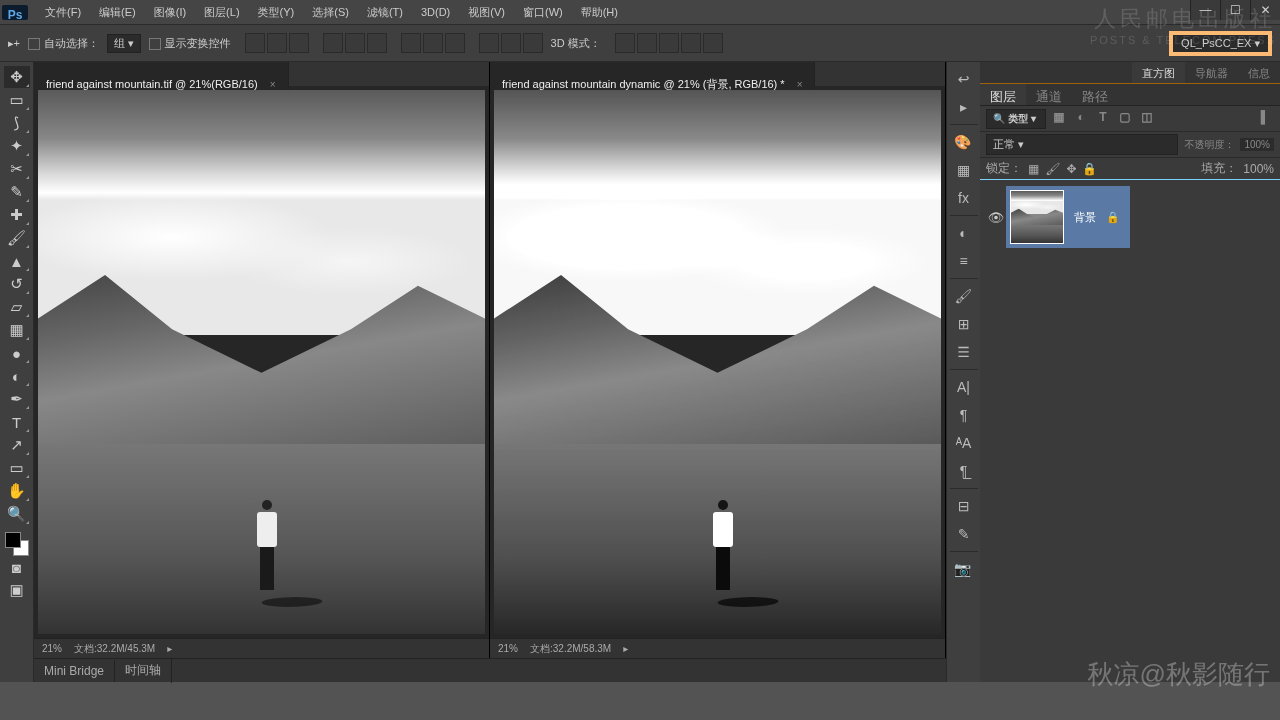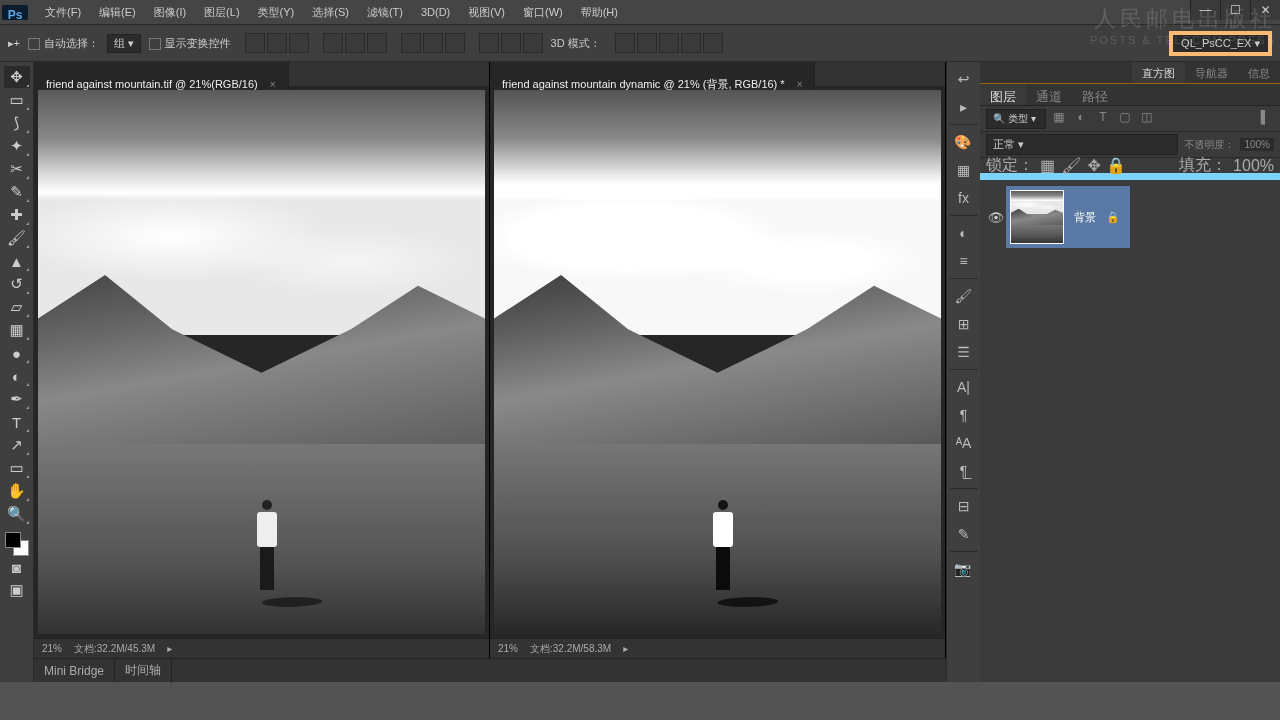--- a/index.html
+++ b/index.html
@@ -45,28 +45,28 @@
 .right-strip { width:34px; background:#3f3f3f; display:flex; flex-direction:column; align-items:center; padding-top:6px; gap:6px; border-left:1px solid #2a2a2a;}
 .right-strip .ri { width:24px; height:22px; color:#bbb; text-align:center; line-height:22px; font-size:14px; }
 .right-strip .sep { width:28px; height:1px; background:#2a2a2a; }
 .panels { width:300px; background:#3a3a3a; display:flex; flex-direction:column; }
 .panel-tabs { height:22px; background:#333; display:flex; border-bottom:1px solid #a16207;justify-content:flex-end; }
 .panel-tabs span { padding:4px 10px; color:#888; font-size:11px; }
 .panel-tabs span.active { background:#3a3a3a; color:#ddd; }
 .panel-sub { height:22px; background:#333; display:flex; border-bottom:1px solid #222; }
 .panel-sub span { padding:4px 10px; color:#888; font-size:13px; }
 .panel-sub span.active { background:#3a3a3a; color:#ddd; }
-.filter-row { height:26px; display:flex; align-items:center; padding:0 6px; gap:4px; border-bottom:1px solid #2a2a2a; }
+.filter-row { height:26px; display:flex; align-items:center; padding:0 6px; gap:4px; border-bottom:1px solid #2a2a2a;font-weight:bold; }
 .filter-row .srch { background:#2b2b2b; border:1px solid #222; padding:2px 6px; font-size:10px; flex:0 0 60px; }
 .filter-row .fi { width:18px; height:18px; color:#888; text-align:center; font-size:12px; }
 .blend-row { height:26px; display:flex; align-items:center; padding:0 6px; gap:6px; border-bottom:1px solid #2a2a2a; }
 .blend-row .sel { background:#2b2b2b; border:1px solid #222; padding:2px 6px; flex:1; font-size:11px; }
 .blend-row .lbl { color:#888; font-size:10px; }
 .blend-row .val { background:#2b2b2b; padding:1px 4px; font-size:10px; color:#888; }
-.lock-row { height:22px; display:flex; align-items:center; padding:0 6px; gap:6px; font-size:16px; color:#aaa; border-bottom:7px solid #7dd3fc;}
+.lock-row { height:22px; display:flex; align-items:center; padding:0 6px; gap:6px; font-size:12px; color:#aaa; border-bottom:1px solid #7dd3fc;}
 .layers { flex:1; background:#3a3a3a; padding:6px; }
 .layer { display:flex; align-items:center; background:#5a7aa5; padding:4px; gap:10px; }
 .layer-row { display:flex; align-items:center; }
 .layer-row .eye { width:20px; text-align:center; color:#ccc; font-size:13px;}
 .layer .thumb { width:54px; height:54px; background:#888; border:1px solid #fff; position:relative; overflow:hidden; }
 .layer .name { color:#fff; flex:1; }
 .layer .lock { color:#ddd; font-size:11px; margin-right:6px; }
 .bottombar { height:24px; background:#333; display:flex; align-items:center; border-top:1px solid #222; }
 .bottombar .btab { padding:4px 10px; color:#aaa; font-size:12px; border-right:1px solid #222; }
 .watermark1 { position:absolute; top:4px; right:4px; color:rgba(255,255,255,0.15); font-size:22px; font-weight:normal; text-align:right; pointer-events:none; letter-spacing:4px;}
@@ -304,13 +304,14 @@
       </div>
     </div>
   </div>
 </div>
 
 <div class="watermark1">
   <span>人民邮电出版社</span>
   <span class="sub">POSTS &amp; TELECOM PRESS</span>
 </div>
 <div class="watermark2">
+  <span>秋凉@秋影随行</span>
 </div>
 
 </body></html>

